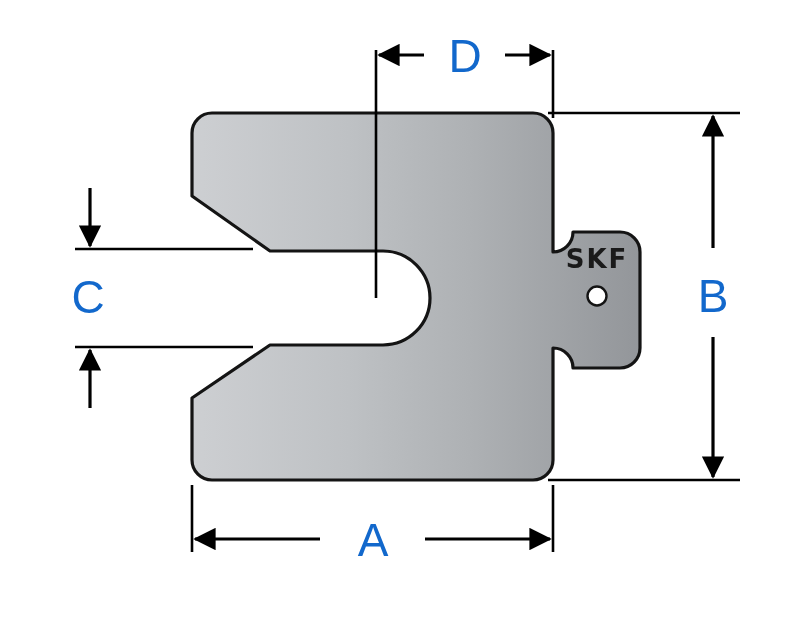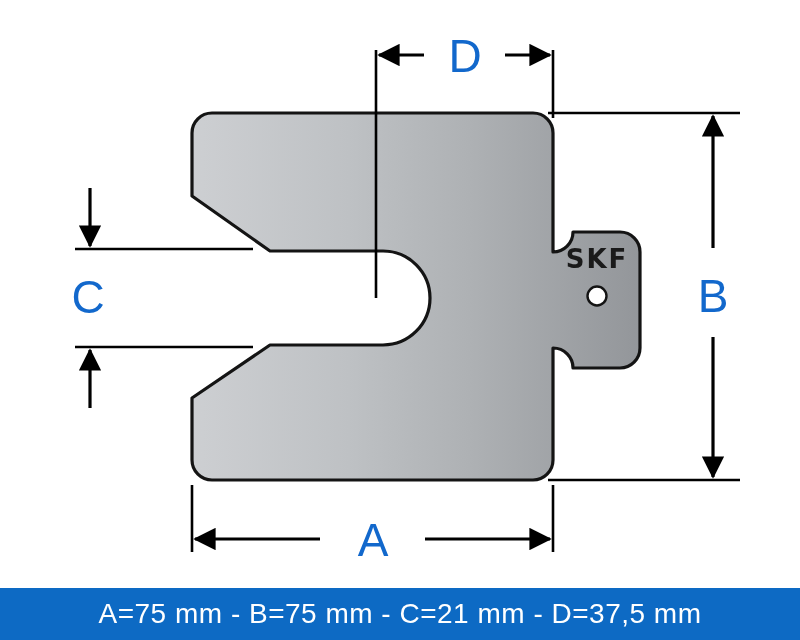--- a/index.html
+++ b/index.html
@@ -183,17 +183,14 @@
       <line x1="75" y1="347" x2="253" y2="347" stroke-width="2.6"></line>
 
       <line x1="90" y1="188" x2="90" y2="246" stroke-width="3.2" marker-end="url(#arrowEnd)"></line>
 
       <line x1="90" y1="408" x2="90" y2="350" stroke-width="3.2" marker-end="url(#arrowEnd)"></line>
       <text class="dim-letter" x="88" y="313" text-anchor="middle" stroke="none">C</text>
     </g>
 
   </svg>
 
-  <div class="caption-bar">
-    <span class="caption-text">A=75 mm - B=75 mm - C=21 mm - D=37,5 mm</span>
-  </div>
 
 </div>
 
 </body></html>

